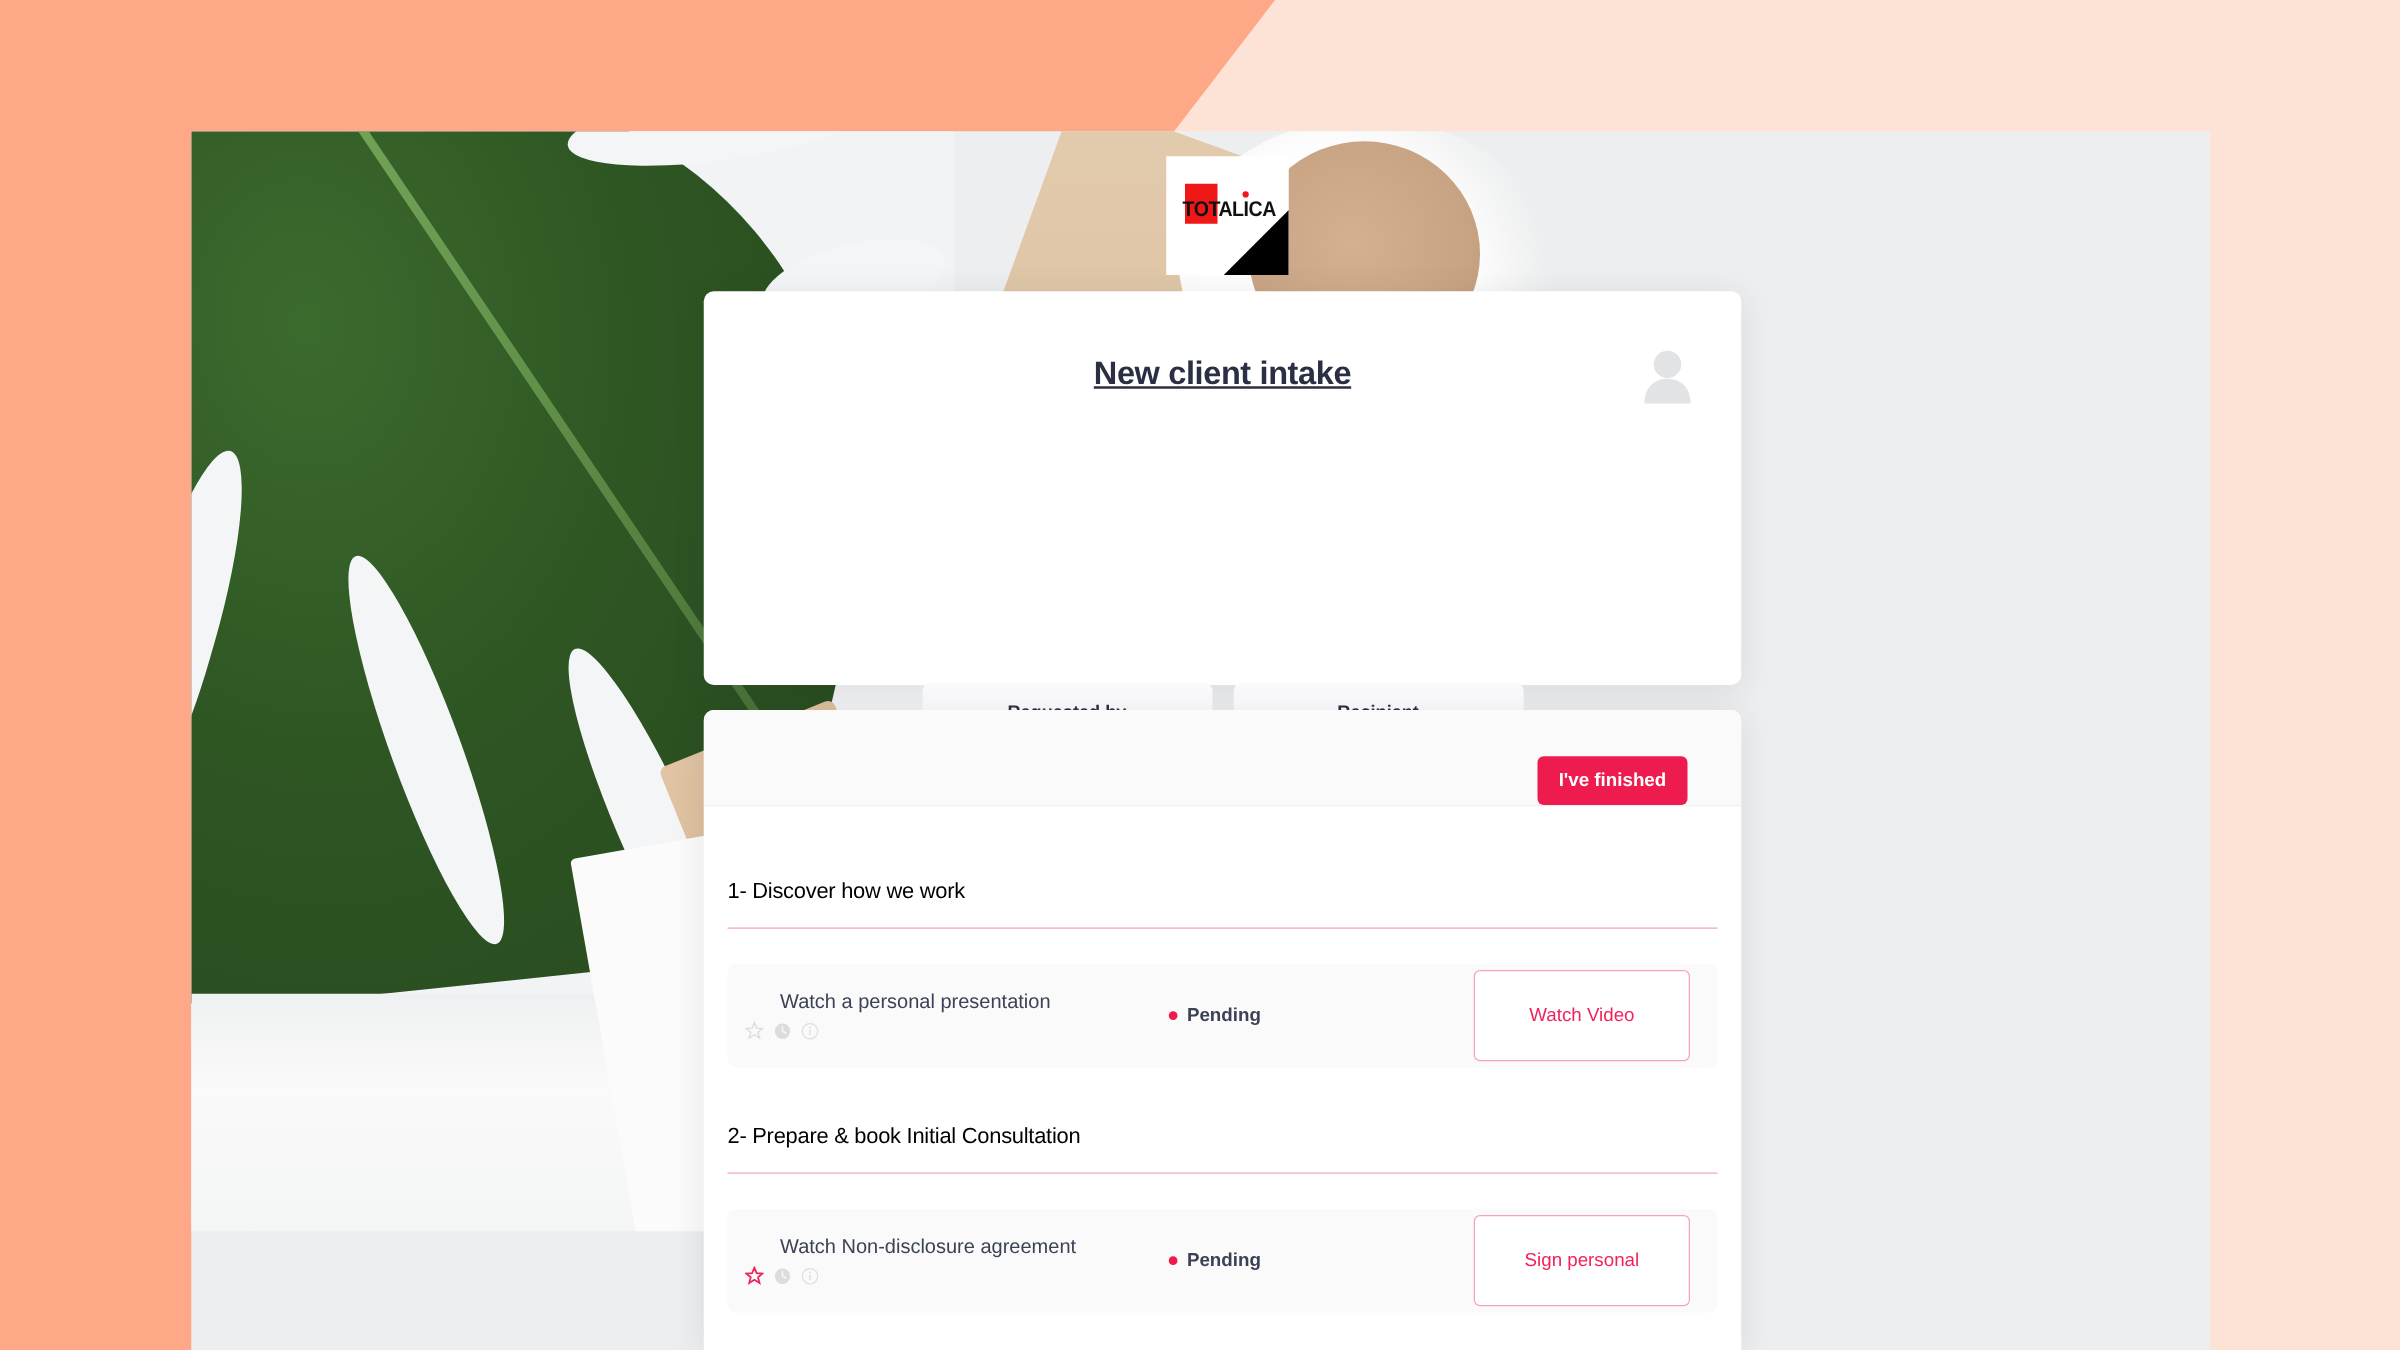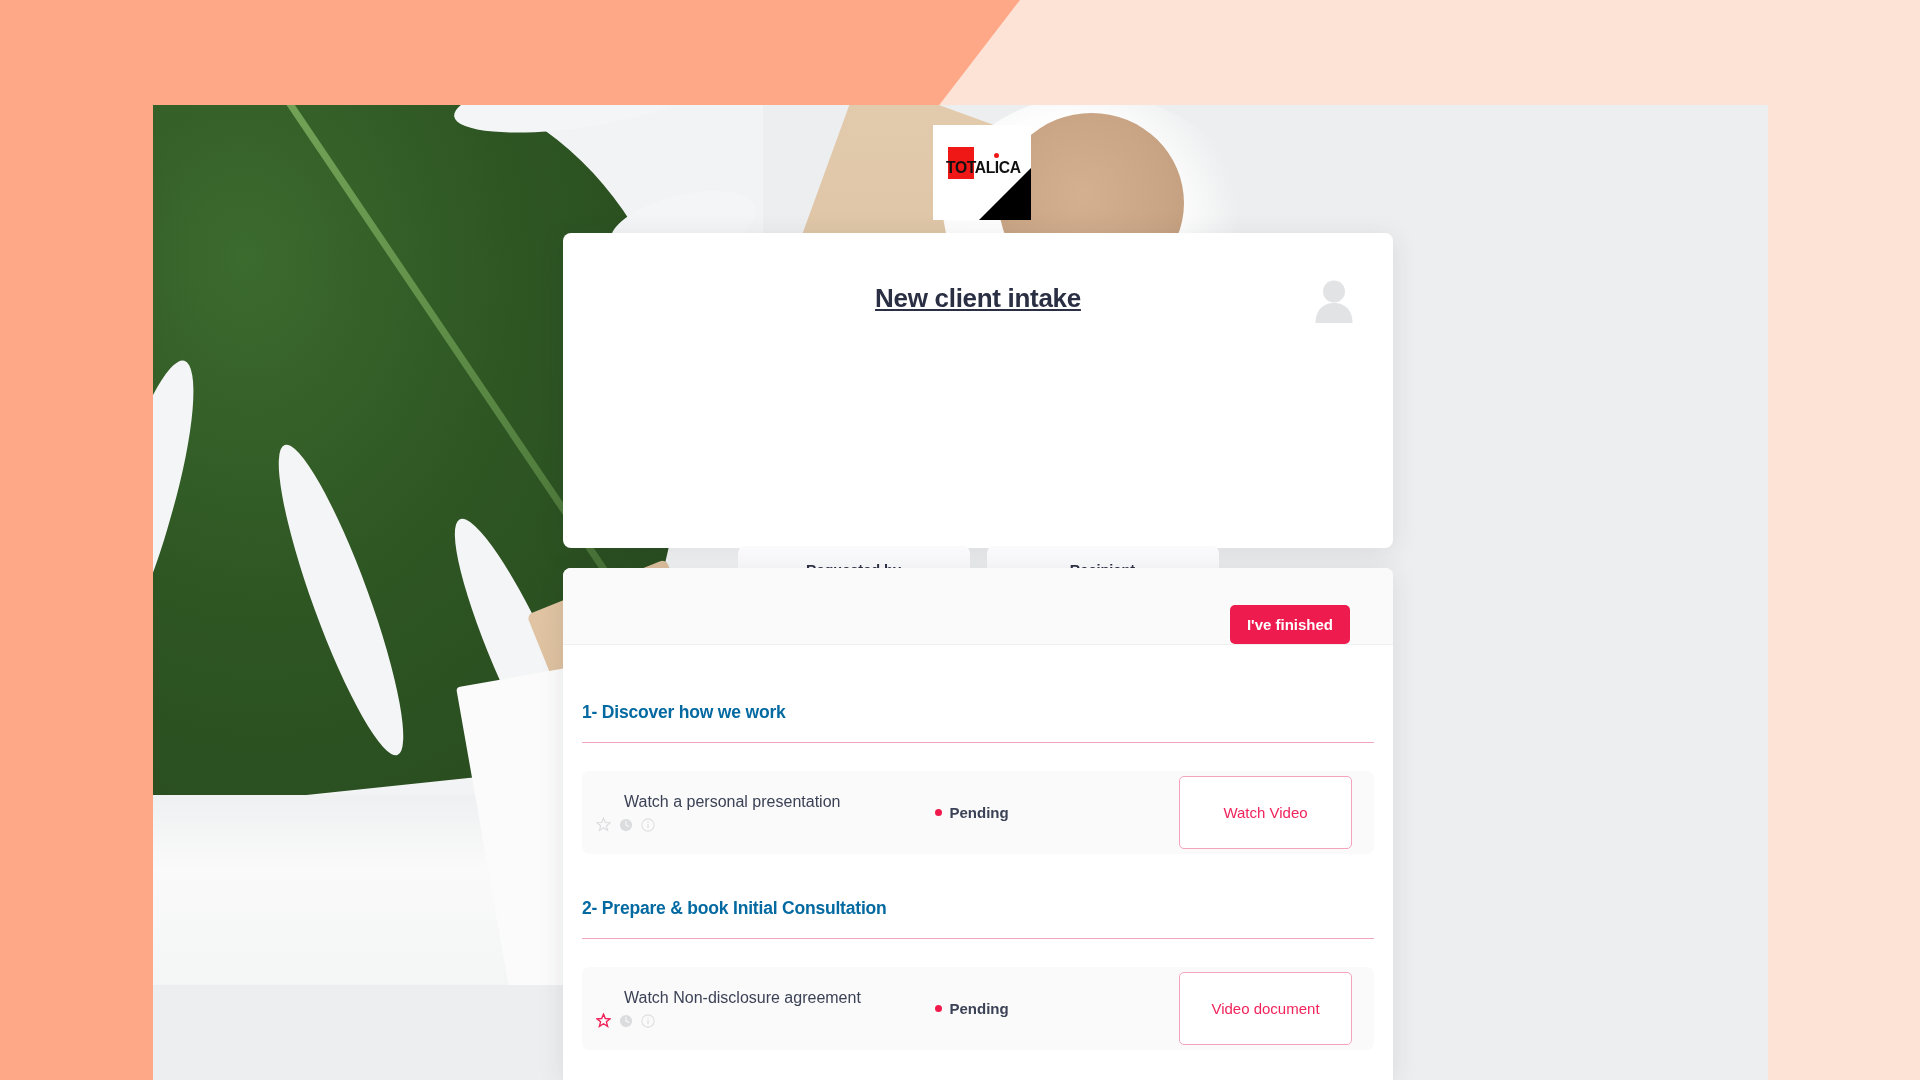--- a/index.html
+++ b/index.html
@@ -233,21 +233,21 @@
   #finished-button {
     background: #EE1B4F; color: #FFFFFF;
     border: none; border-radius: 5px;
     padding: 11px 17px;
     font-family: "Liberation Sans", sans-serif;
     font-size: 15px; font-weight: 600;
     cursor: pointer;
   }
   #tasks-body { padding: 0 19px; }
   .section-head {
-    font-size: 17.5px; font-weight: 700; color: #0369a1;
+    font-size: 17.5px; font-weight: 400; color: #000000;
     letter-spacing: -0.2px;
     padding-left: 0px;
   }
   .section-rule {
     height: 1px; background: #F2A6BC;
     margin: 19px 0 0 0;
   }
   .task-row {
     margin-top: 28px;
     background: #FAFAFA;
@@ -425,19 +425,19 @@
               <rect x="7.3" y="6.7" width="1.4" height="5" rx="0.7" fill="#DEDFE1"></rect>
               <circle cx="8" cy="4.6" r="0.95" fill="#DEDFE1"></circle>
             </svg>
           </div>
         </div>
         <div class="task-status">
           <span class="status-dot"></span>
           <span class="status-text">Pending</span>
         </div>
         <div class="task-action">
-          <button class="task-btn">Video document</button>
+          <button class="task-btn">Sign personal</button>
         </div>
       </div>
     </div>
 
   </div>
 </div>
 
 </body></html>

